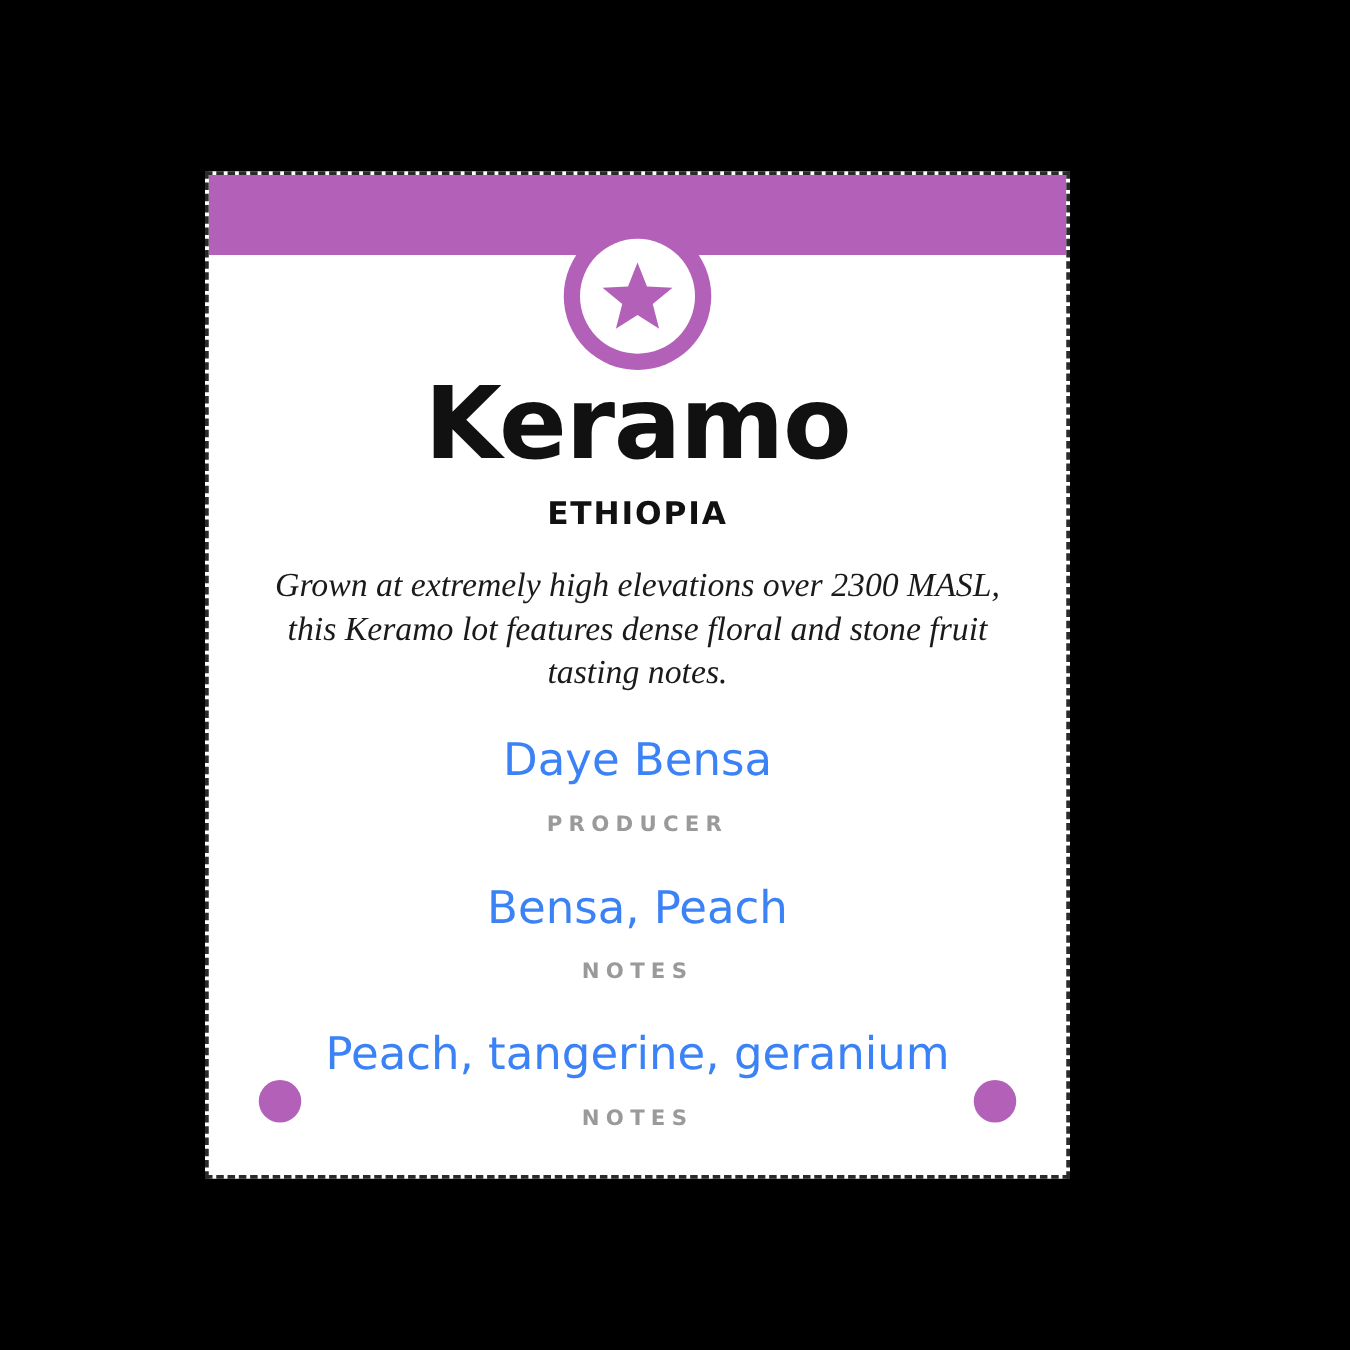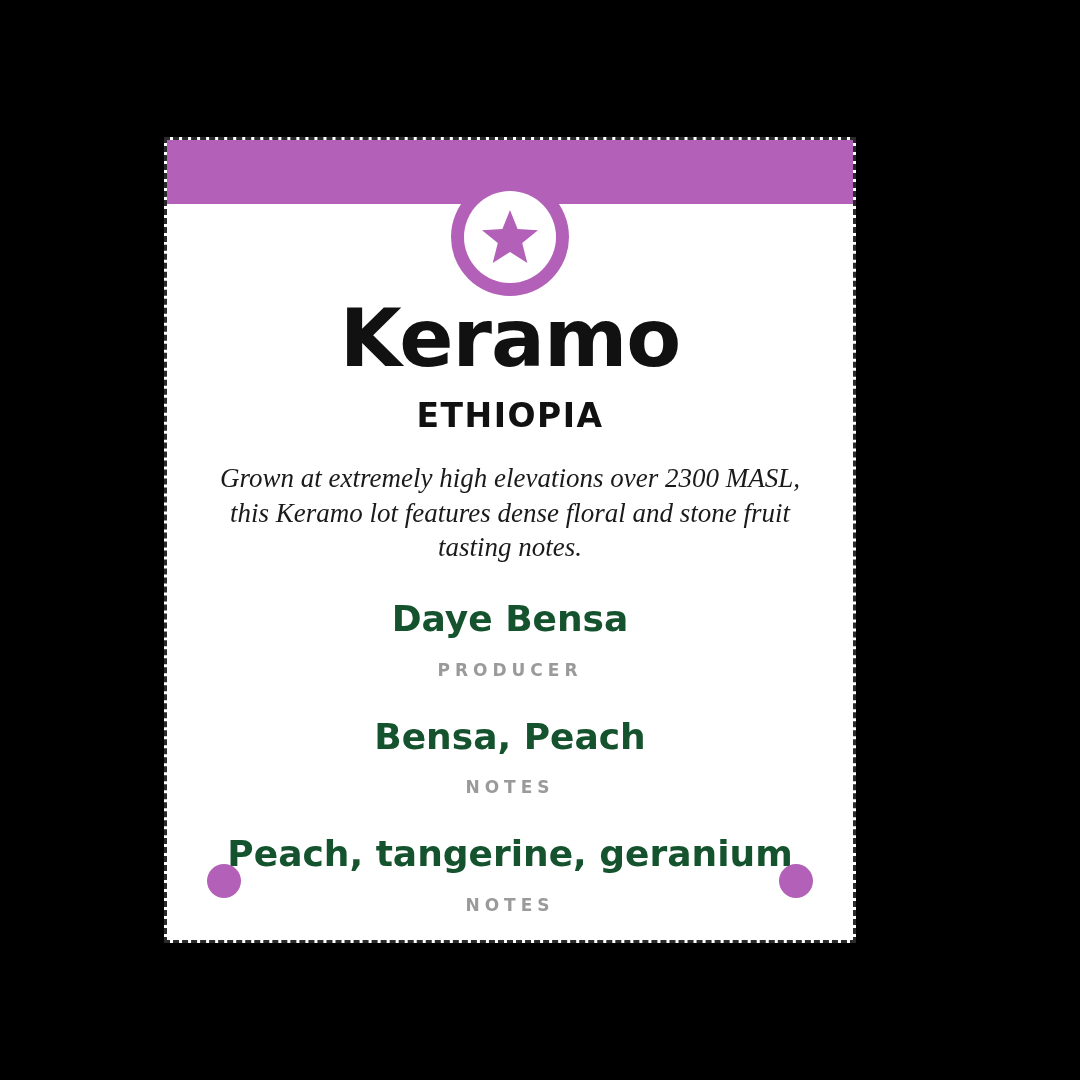--- a/index.html
+++ b/index.html
@@ -83,21 +83,21 @@
     font-size: 80px;
     line-height: 0.98;
     letter-spacing: -1px;
     color: #111111;
     margin: 0;
   }
 
   .origin {
     font-family: "DejaVu Sans", sans-serif;
     font-weight: 700;
-    font-size: 33px;
+    font-size: 25px;
     letter-spacing: 1.5px;
     color: #111111;
     margin: 18px 0 0 0;
   }
 
   .description {
     font-family: "Liberation Serif", serif;
     font-style: italic;
     font-size: 27px;
     line-height: 1.28;
@@ -109,23 +109,23 @@
   .fields {
     margin-top: 34px;
   }
 
   .field {
     margin-bottom: 22px;
   }
 
   .field-value {
     font-family: "DejaVu Sans", sans-serif;
-    font-weight: 700;
+    font-weight: 400;
     font-size: 36px;
-    color: #14532d;
+    color: #3b82f6;
     line-height: 1.1;
     margin: 0 0 6px 0;
   }
 
   .field-label-row {
     display: flex;
     align-items: center;
     justify-content: center;
     gap: 12px;
     padding: 0 16px;

